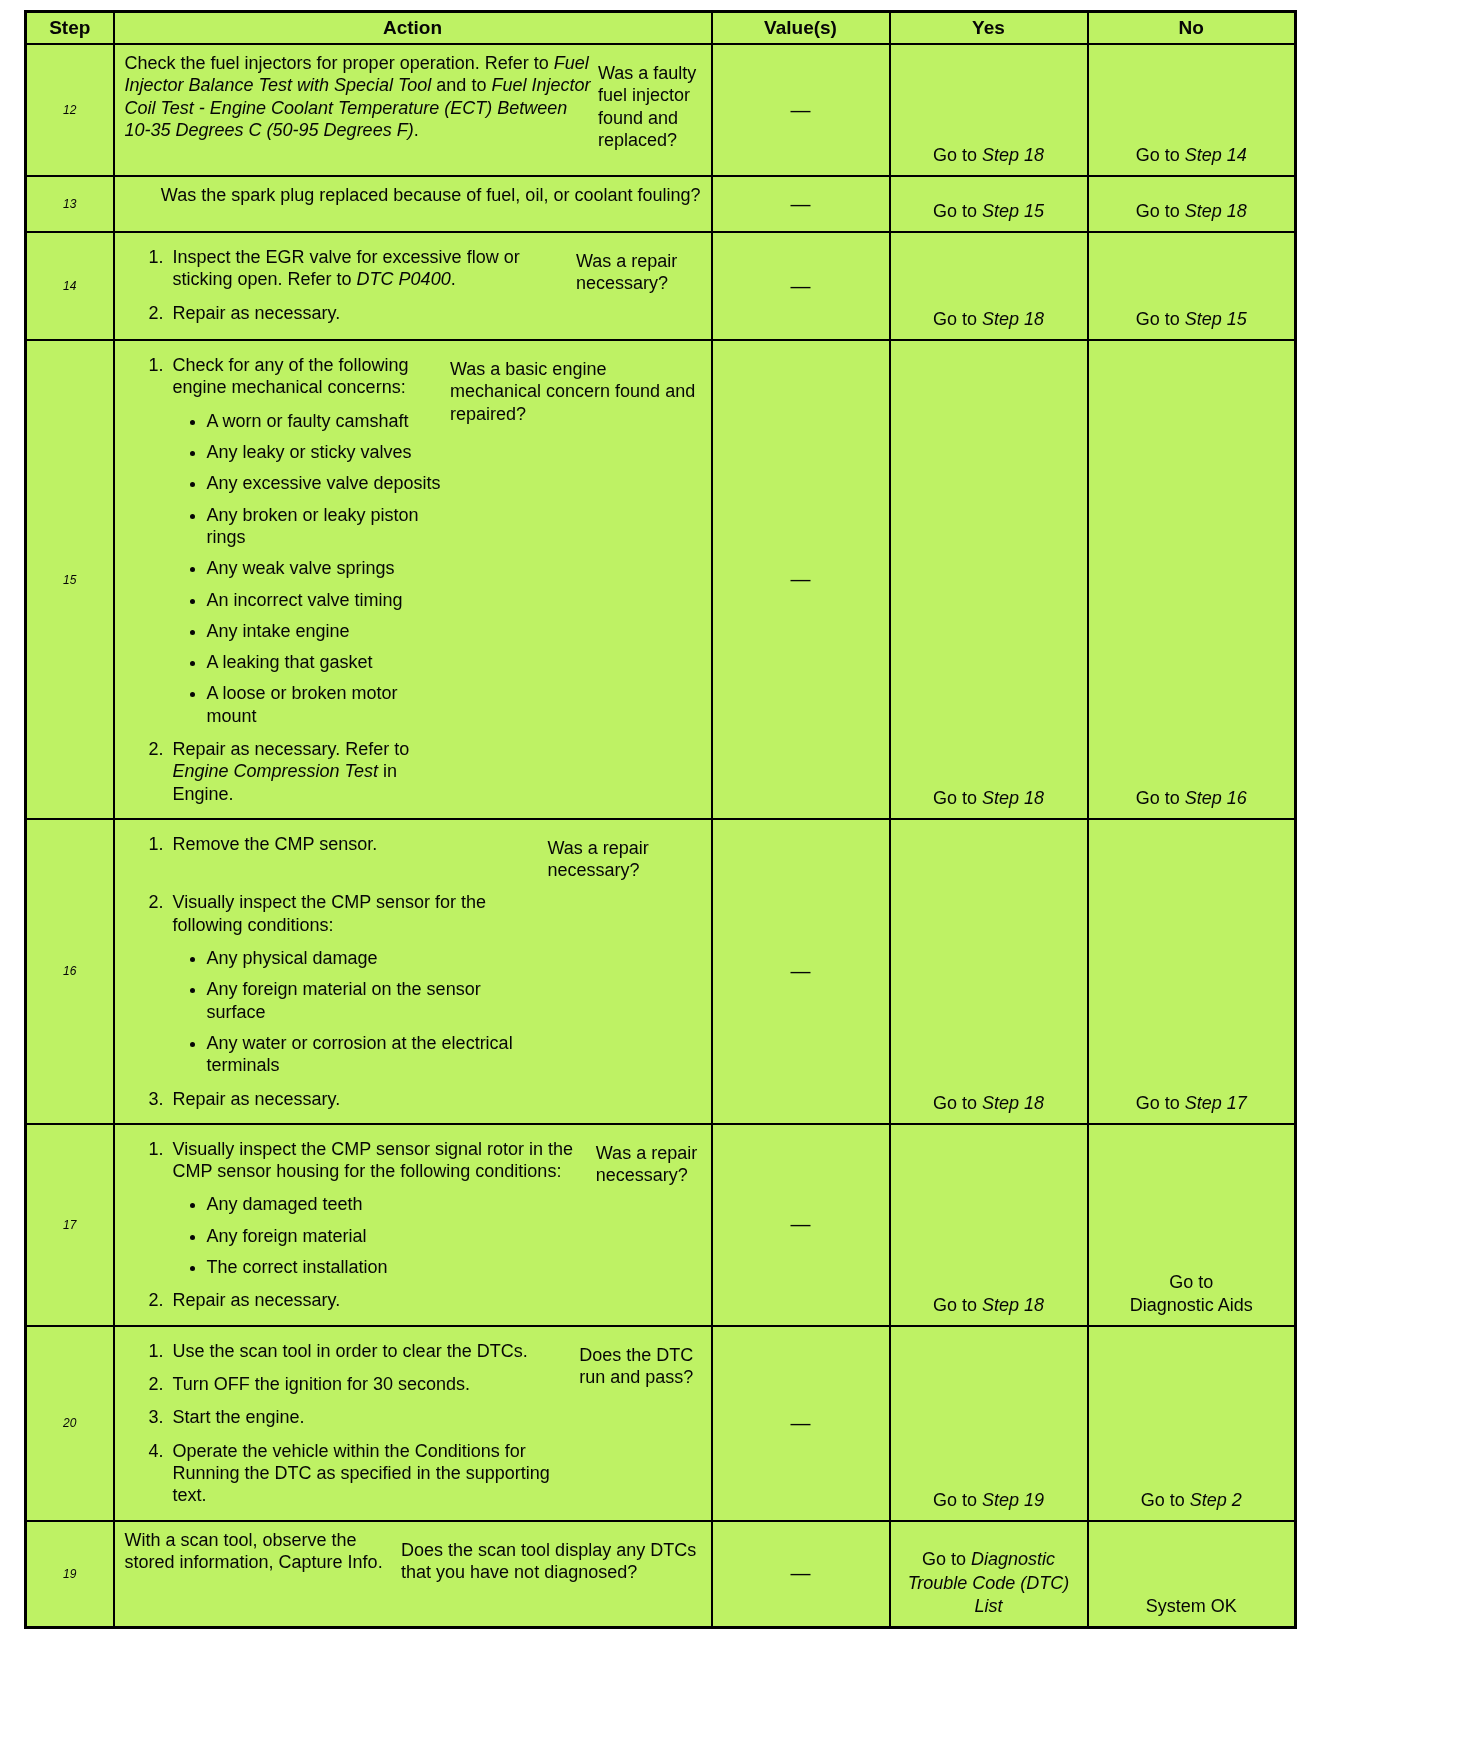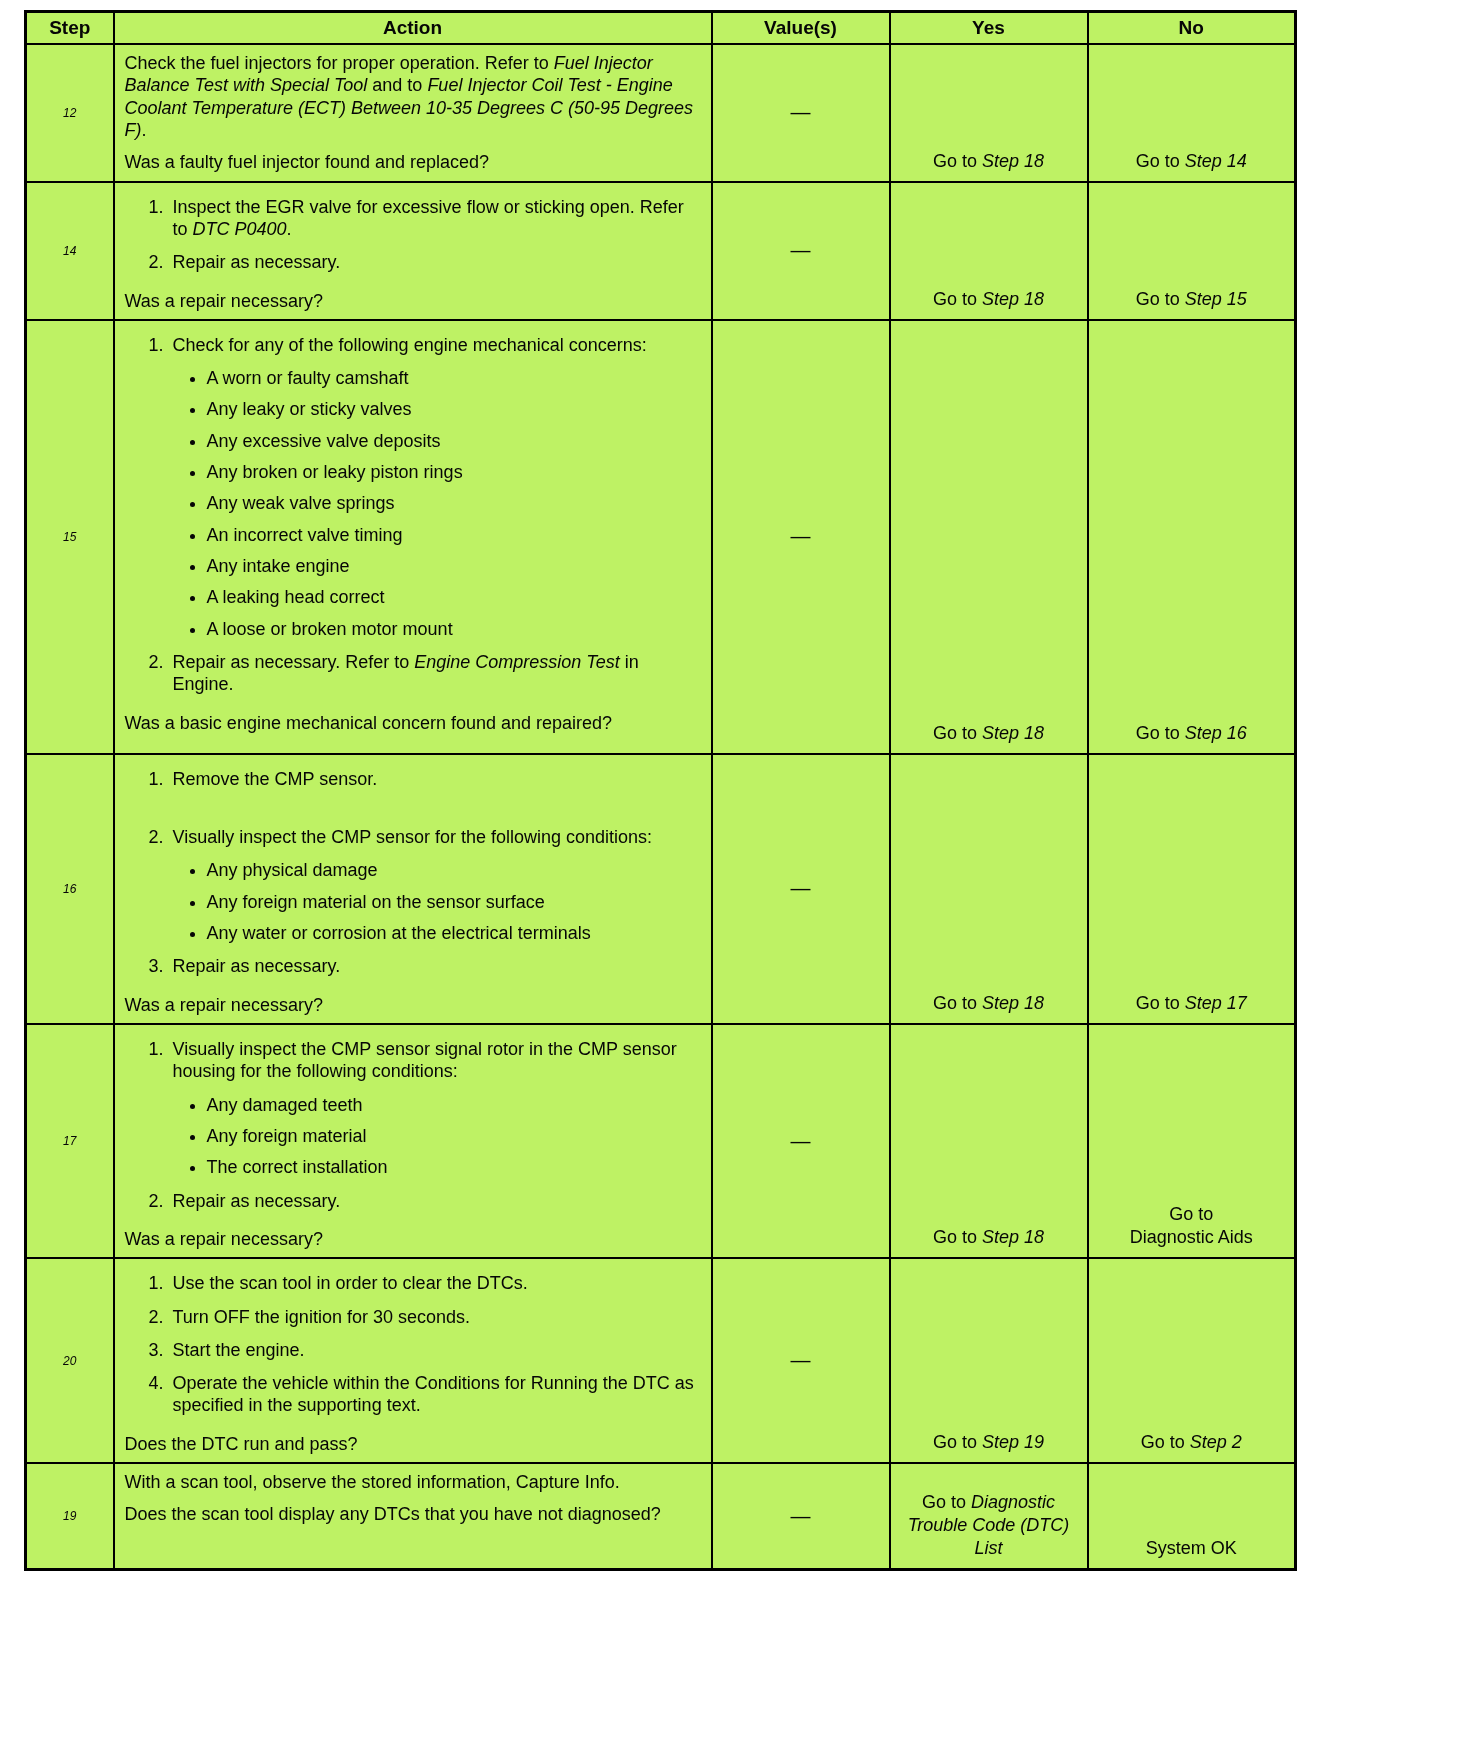--- a/index.html
+++ b/index.html
@@ -49,22 +49,22 @@
     vertical-align: middle;
     font-style: italic;
     font-size: 12px;
   }
   td.action {
     padding: 7px 10px;
     vertical-align: top;
   }
   .cellflex {
     display: flex;
-    flex-direction: column;
-    justify-content: flex-start;
+    flex-direction: row;
+    justify-content: flex-end;
   }
   .mh-r12 { min-height: 116px; }
   .mh-r13 { min-height: 40px; }
   .mh-r14 { min-height: 92px; }
   .mh-r15 { min-height: 418px; }
   .mh-r16 { min-height: 244px; }
   .mh-r17 { min-height: 184px; }
   .mh-r18 { min-height: 156px; }
   .mh-r19 { min-height: 90px; }
   td.value {
@@ -129,20 +129,31 @@
           <div class="cellflex mh-r12">
             <p><span>Check the fuel injectors for proper operation. Refer to </span><i>Fuel Injector Balance Test with Special Tool</i><span> and to </span><i>Fuel Injector Coil Test - Engine Coolant Temperature (ECT) Between 10-35 Degrees C (50-95 Degrees F)</i><span>.</span></p>
             <p class="question">Was a faulty fuel injector found and replaced?</p>
           </div>
         </td>
         <td class="value">—</td>
         <td class="yn"><span>Go to </span><i>Step 18</i></td>
         <td class="yn"><span>Go to </span><i>Step 14</i></td>
       </tr>
 
+      <tr>
+        <td class="step">13</td>
+        <td class="action">
+          <div class="cellflex mh-r13">
+            <p>Was the spark plug replaced because of fuel, oil, or coolant fouling?</p>
+          </div>
+        </td>
+        <td class="value">—</td>
+        <td class="yn"><span>Go to </span><i>Step 15</i></td>
+        <td class="yn"><span>Go to </span><i>Step 18</i></td>
+      </tr>
 
       <tr>
         <td class="step">14</td>
         <td class="action">
           <div class="cellflex mh-r14">
             <ol class="num-list">
               <li><span>Inspect the EGR valve for excessive flow or sticking open. Refer to </span><i>DTC P0400</i><span>.</span></li>
               <li>Repair as necessary.</li>
             </ol>
             <p class="question">Was a repair necessary?</p>
@@ -161,21 +172,21 @@
               <li>
                 <span>Check for any of the following engine mechanical concerns:</span>
                 <ul class="bullet-list">
                   <li>A worn or faulty camshaft</li>
                   <li>Any leaky or sticky valves</li>
                   <li>Any excessive valve deposits</li>
                   <li>Any broken or leaky piston rings</li>
                   <li>Any weak valve springs</li>
                   <li>An incorrect valve timing</li>
                   <li>Any intake engine</li>
-                  <li>A leaking head correct</li>
+                  <li>A leaking that gasket</li>
                   <li>A loose or broken motor mount</li>
                 </ul>
               </li>
               <li><span>Repair as necessary. Refer to </span><i>Engine Compression Test</i><span> in Engine.</span></li>
             </ol>
             <p class="question">Was a basic engine mechanical concern found and repaired?</p>
           </div>
         </td>
         <td class="value">—</td>
         <td class="yn"><span>Go to </span><i>Step 18</i></td>

